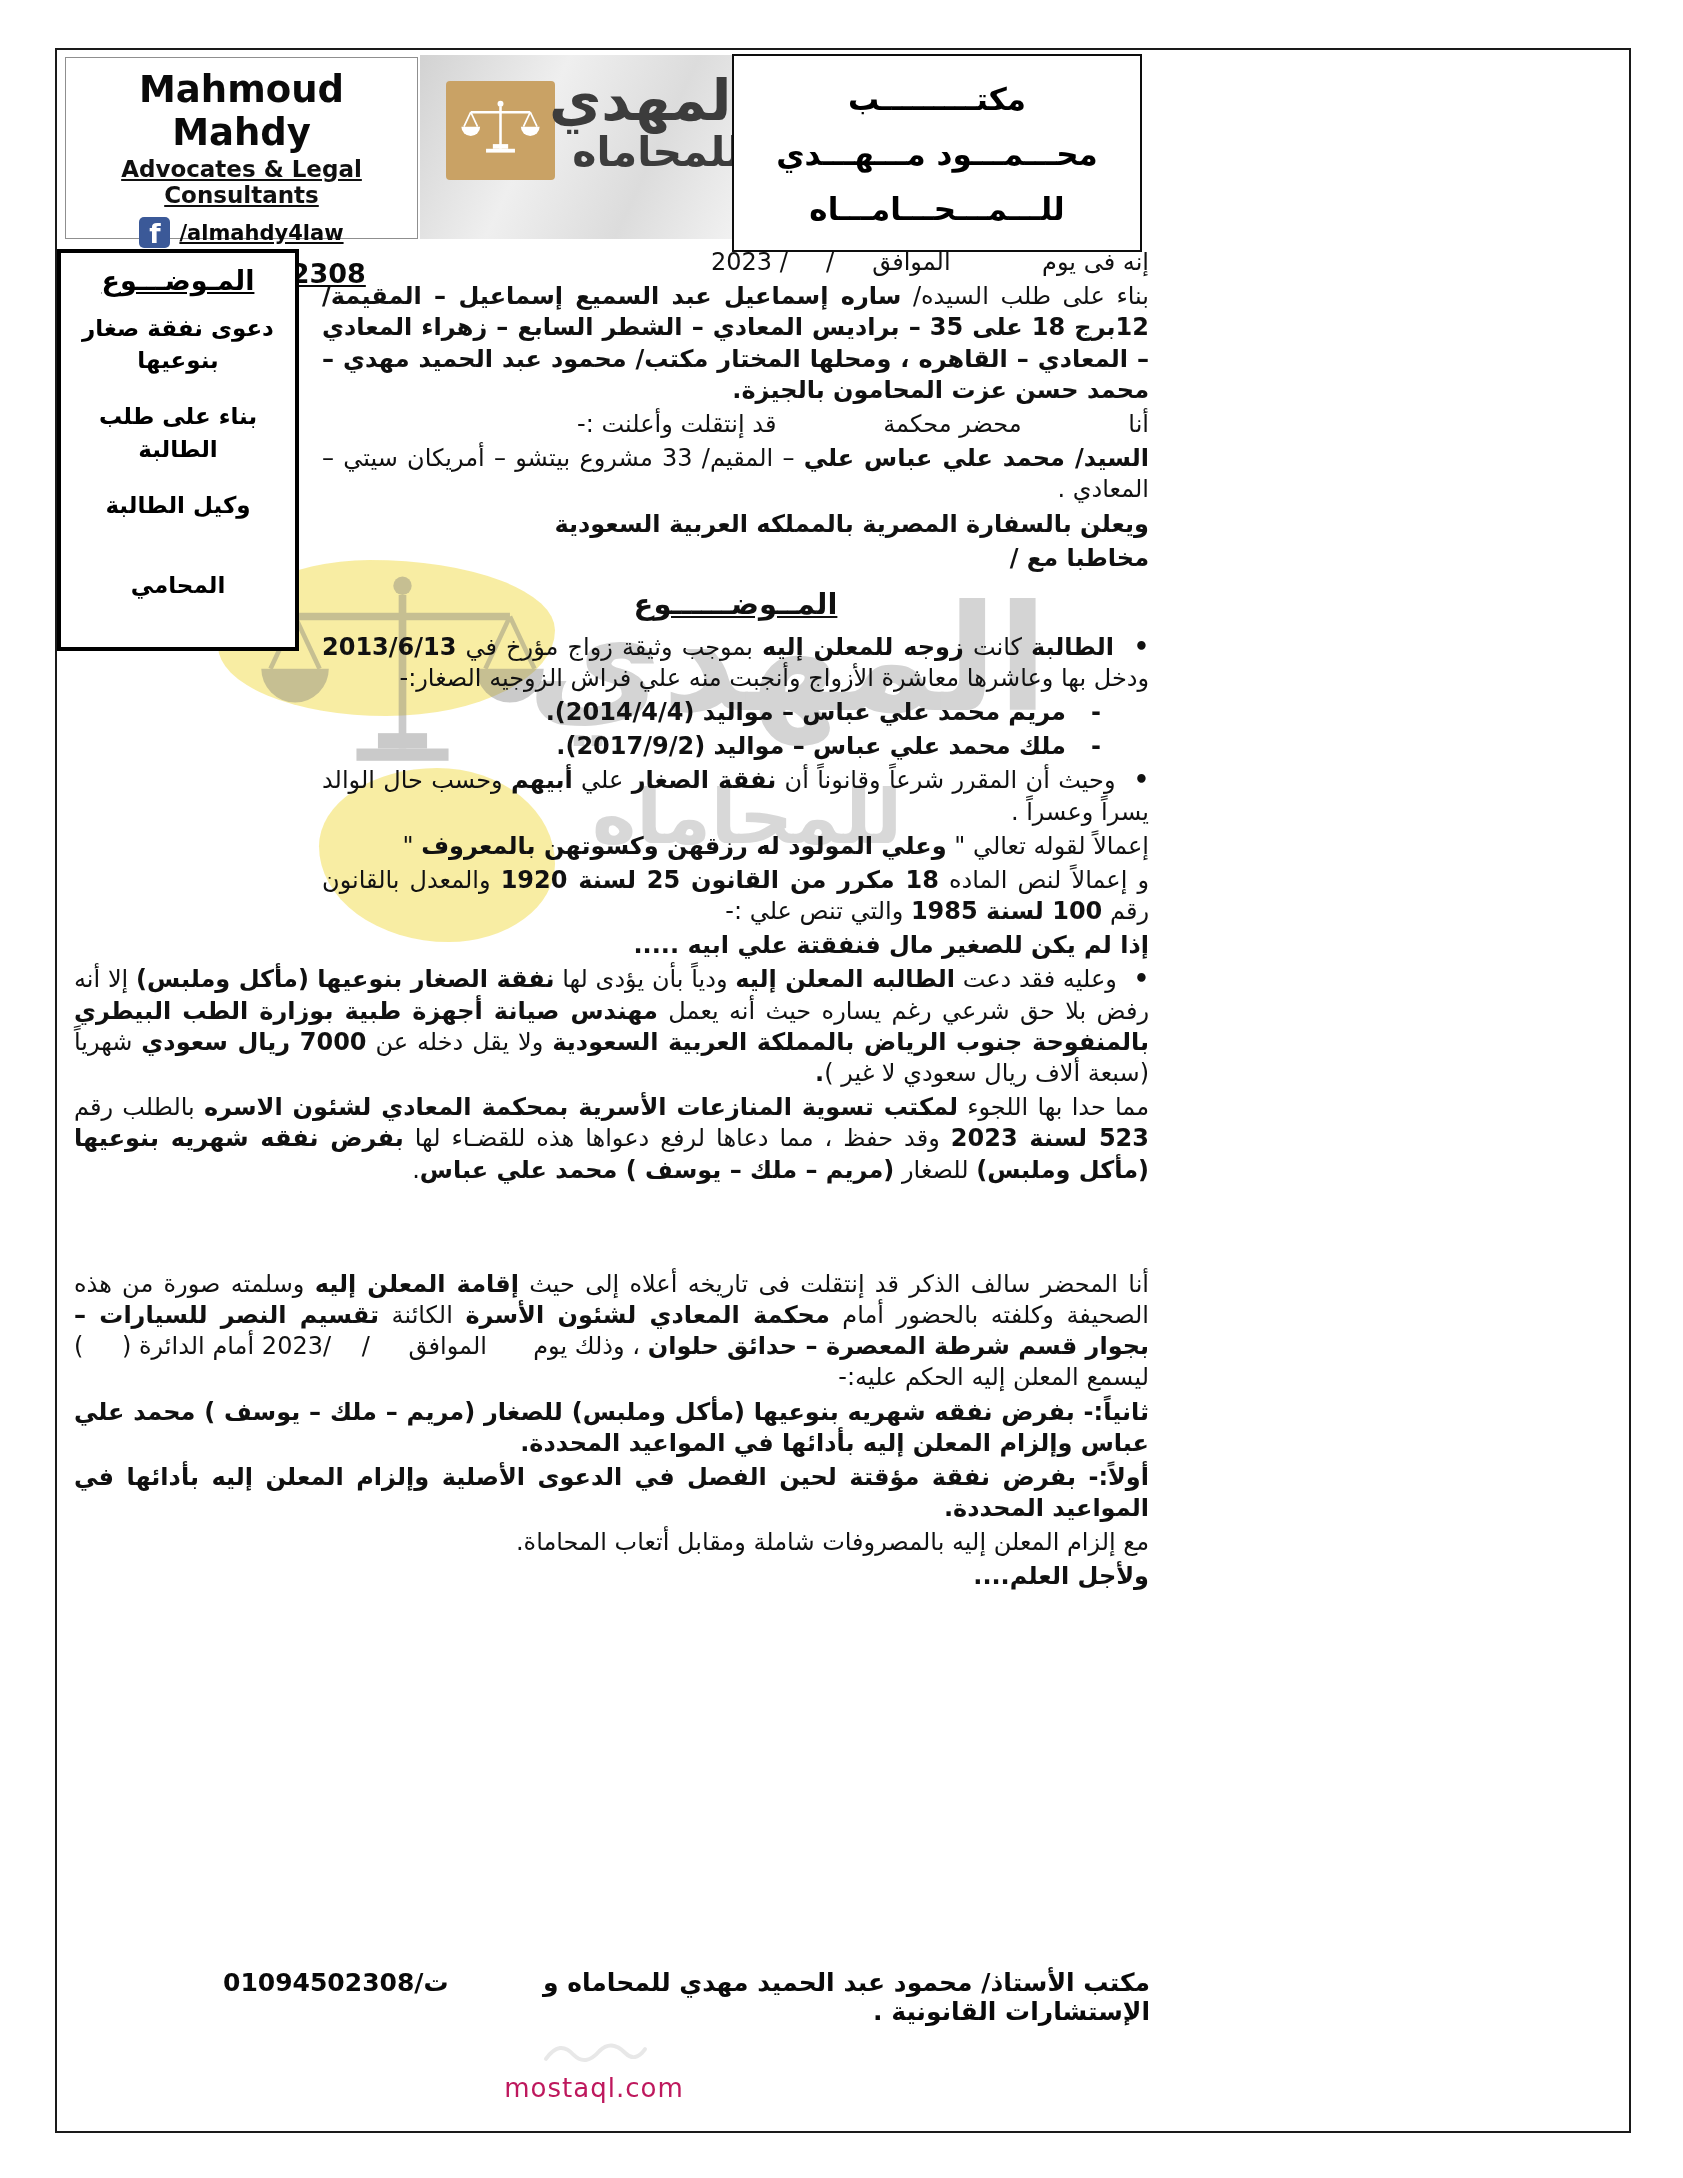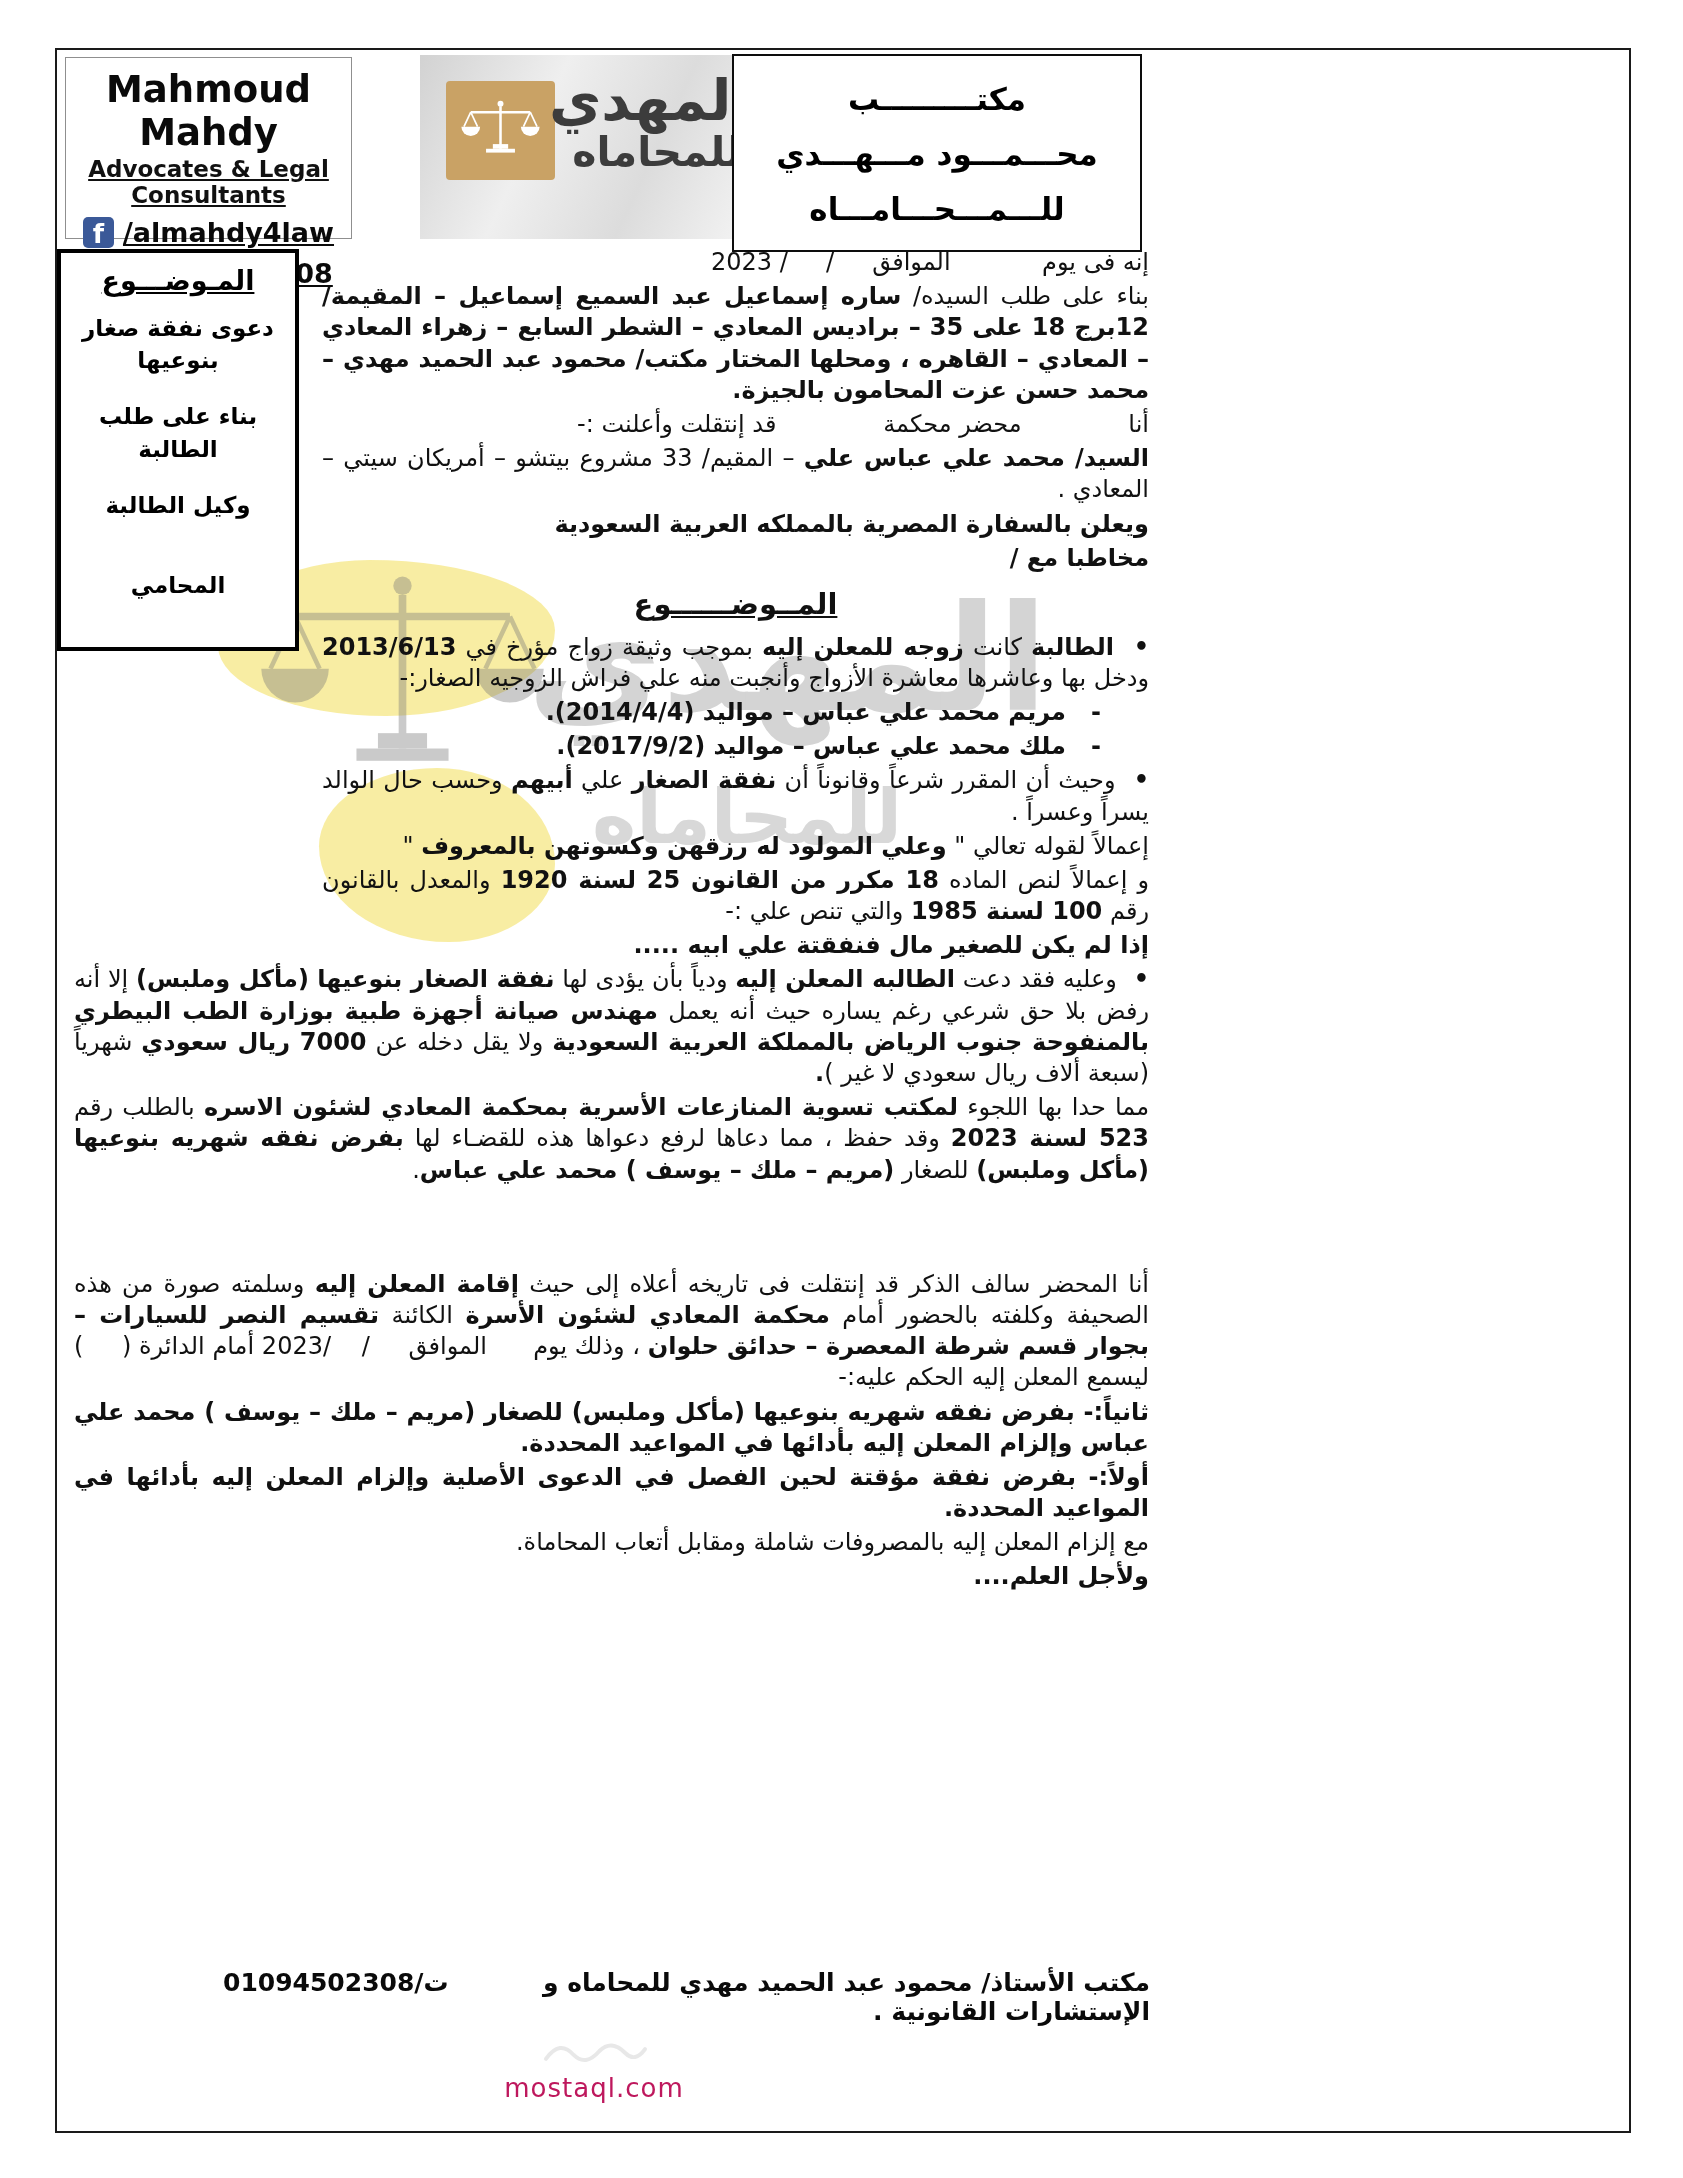--- a/index.html
+++ b/index.html
@@ -3,28 +3,28 @@
 <meta charset="utf-8">
 <style>
   * { margin:0; padding:0; box-sizing:border-box; }
   html,body { background:#ffffff; }
   body { font-family:"DejaVu Sans", sans-serif; }
   .page { position:relative; width:1683px; height:2178px; background:#fff; overflow:hidden; }
   .frame { position:absolute; left:55px; top:48px; width:1576px; height:2085px; border:2px solid #1a1a1a; z-index:1; }
   .b { font-weight:bold; }
 
   
-  .card-en { position:absolute; left:65px; top:57px; width:287px; height:182px; border:1px solid #8f8f8f;
+  .card-en { position:absolute; left:65px; top:57px; width:353px; height:182px; border:1px solid #8f8f8f;
              background:#fff; text-align:center; padding-top:10px; z-index:3; }
   .card-en .name { font-size:37px; font-weight:bold; color:#0a0a0a; }
   .card-en .subtitle { font-size:23px; font-weight:bold; color:#111; text-decoration:underline; margin-top:2px; }
   .row-contact { display:flex; align-items:center; justify-content:center; gap:9px; margin-top:9px; }
   .fb-icon { width:31px; height:31px; background:#3b5998; color:#fff; border-radius:5px; font-weight:bold;
              font-size:26px; line-height:34px; overflow:hidden; }
-  .fb-handle { font-size:27px; font-weight:bold; text-decoration:underline; color:#0a0a0a; }
+  .fb-handle { font-size:21px; font-weight:bold; text-decoration:underline; color:#0a0a0a; }
   .phone-icon { width:33px; height:33px; }
   .phone-number { font-size:27px; font-weight:bold; text-decoration:underline; color:#0a0a0a; }
 
   .logo-area { position:absolute; left:420px; top:55px; width:345px; height:184px; z-index:2;
                background:linear-gradient(115deg,#d2d2d2 0%,#efefef 35%,#dcdcdc 65%,#f7f7f7 100%); }
   .logo-badge { position:absolute; left:26px; top:26px; width:109px; height:99px; background:#c9a265;
                 border-radius:4px; display:flex; align-items:center; justify-content:center; }
   .logo-badge svg { width:85px; height:73px; }
   .logo-brand { position:absolute; right:14px; top:14px; width:188px; text-align:center; color:#3c3c3c; direction:rtl; }
   .logo-brand .l1 { font-size:57px; font-weight:bold; line-height:1.1; }

